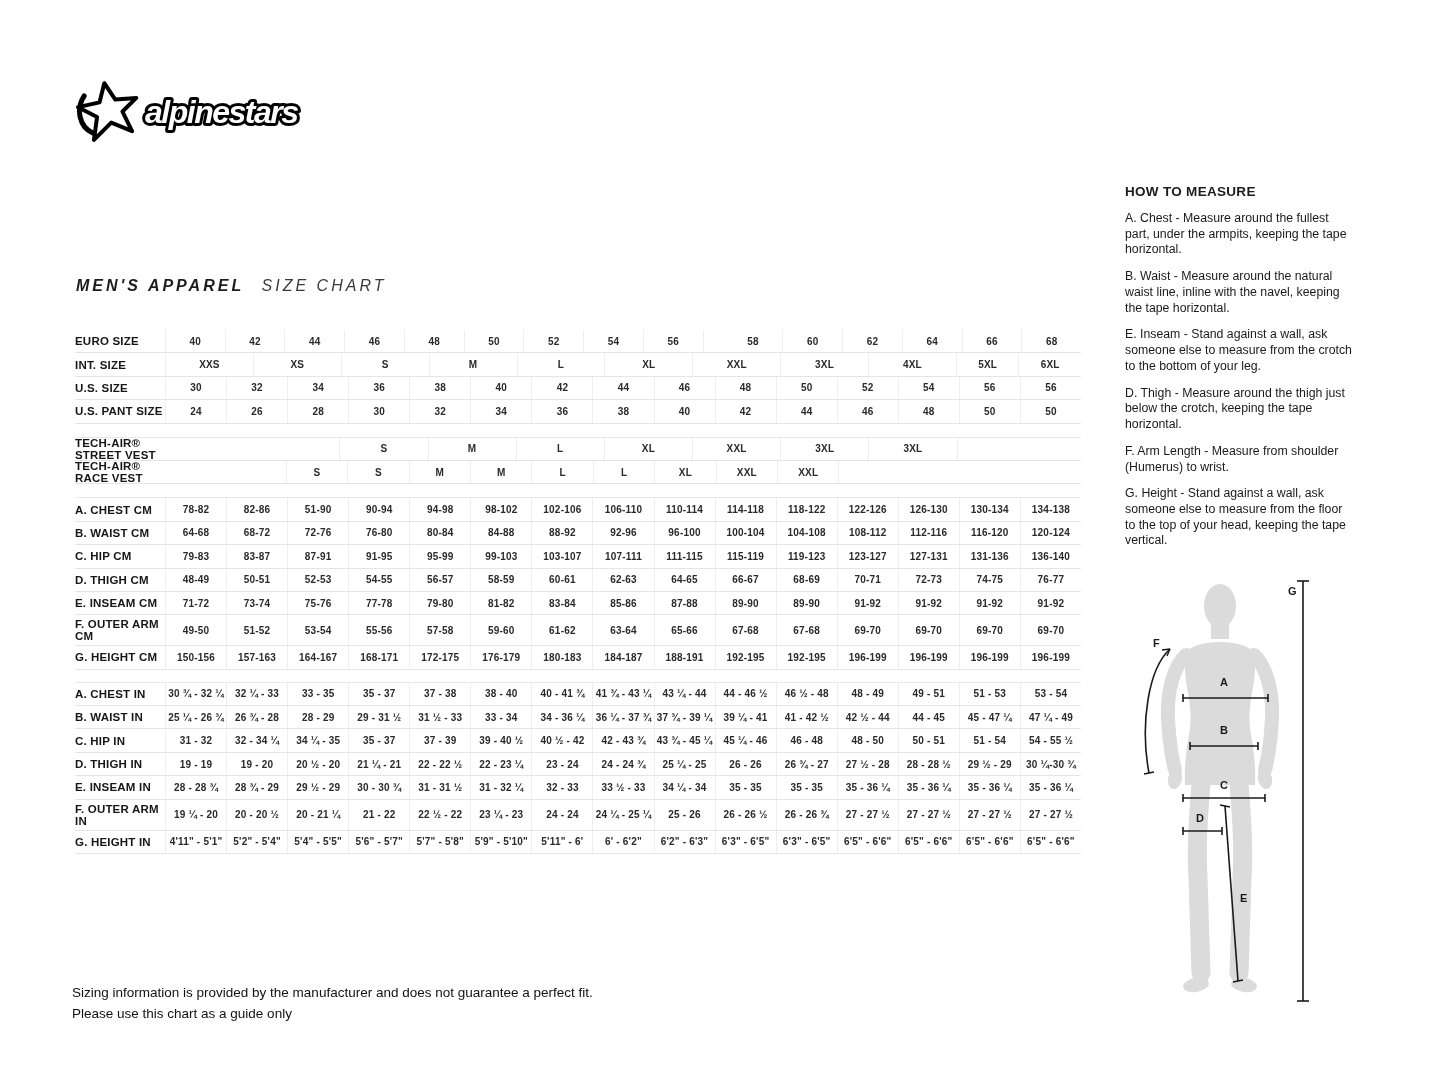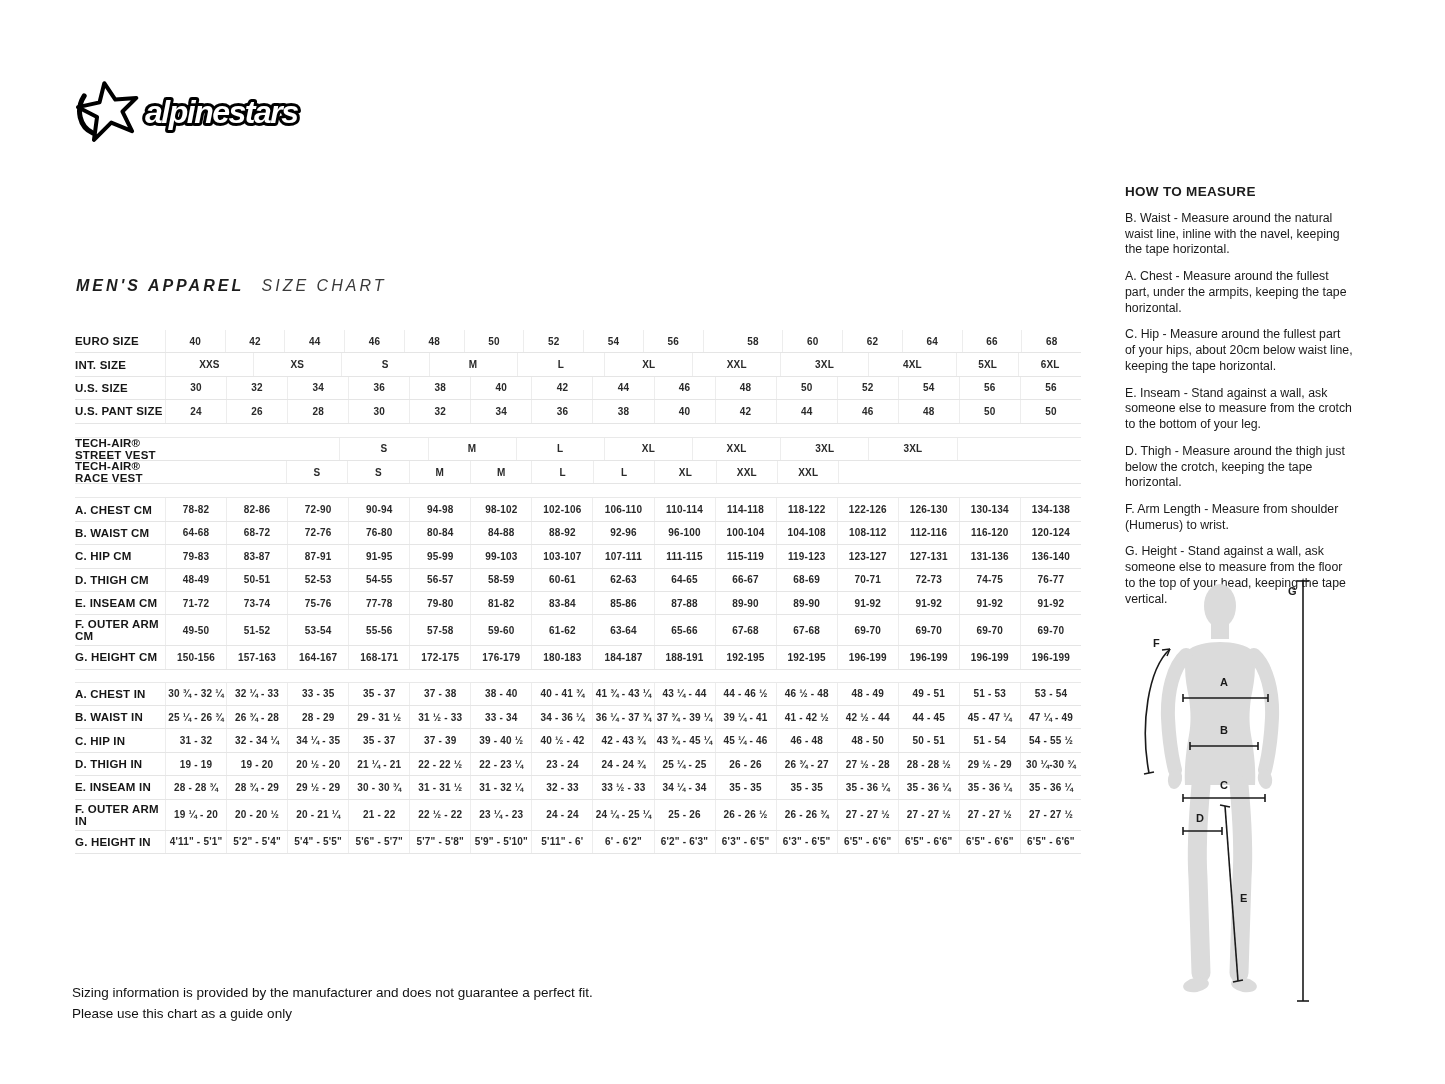--- a/index.html
+++ b/index.html
@@ -154,21 +154,21 @@
           <div class="tcell" style="flex-grow: 1;">XXL</div>
           <div class="tcell" style="flex-grow: 1;">XXL</div>
           <div class="tcell blank" style="flex-grow: 4;"></div>
         </div>
       </div>
       <div class="tsection" style="margin-top: 13px;">
         <div class="trow">
           <div class="tlabel">A. CHEST CM</div>
           <div class="tcell" style="flex-grow: 1;">78-82</div>
           <div class="tcell" style="flex-grow: 1;">82-86</div>
-          <div class="tcell" style="flex-grow: 1;">72-90</div>
+          <div class="tcell" style="flex-grow: 1;">51-90</div>
           <div class="tcell" style="flex-grow: 1;">90-94</div>
           <div class="tcell" style="flex-grow: 1;">94-98</div>
           <div class="tcell" style="flex-grow: 1;">98-102</div>
           <div class="tcell" style="flex-grow: 1;">102-106</div>
           <div class="tcell" style="flex-grow: 1;">106-110</div>
           <div class="tcell" style="flex-grow: 1;">110-114</div>
           <div class="tcell" style="flex-grow: 1;">114-118</div>
           <div class="tcell" style="flex-grow: 1;">118-122</div>
           <div class="tcell" style="flex-grow: 1;">122-126</div>
           <div class="tcell" style="flex-grow: 1;">126-130</div>
@@ -410,23 +410,22 @@
           <div class="tcell" style="flex-grow: 1;">6'5" - 6'6"</div>
           <div class="tcell" style="flex-grow: 1;">6'5" - 6'6"</div>
           <div class="tcell" style="flex-grow: 1;">6'5" - 6'6"</div>
         </div>
       </div>
     </div>
 
   <div class="htm">
     <h3>HOW TO MEASURE</h3>
     <div id="htm-list">
+        <p>A. Chest - Measure around the fullest part, under the armpits, keeping the tape horizontal.</p>
         <p>B. Waist - Measure around the natural waist line, inline with the navel, keeping the tape horizontal.</p>
-        <p>A. Chest - Measure around the fullest part, under the armpits, keeping the tape horizontal.</p>
-        <p>C. Hip - Measure around the fullest part of your hips, about 20cm below waist line, keeping the tape horizontal.</p>
         <p>E. Inseam - Stand against a wall, ask someone else to measure from the crotch to the bottom of your leg.</p>
         <p>D. Thigh - Measure around the thigh just below the crotch, keeping the tape horizontal.</p>
         <p>F. Arm Length - Measure from shoulder (Humerus) to wrist.</p>
         <p>G. Height - Stand against a wall, ask someone else to measure from the floor to the top of your head, keeping the tape vertical.</p>
       </div>
   </div>
 
   <svg class="figure" width="225" height="455" viewBox="0 0 225 455">
 
     <g fill="#dbdbdb" stroke="none">

